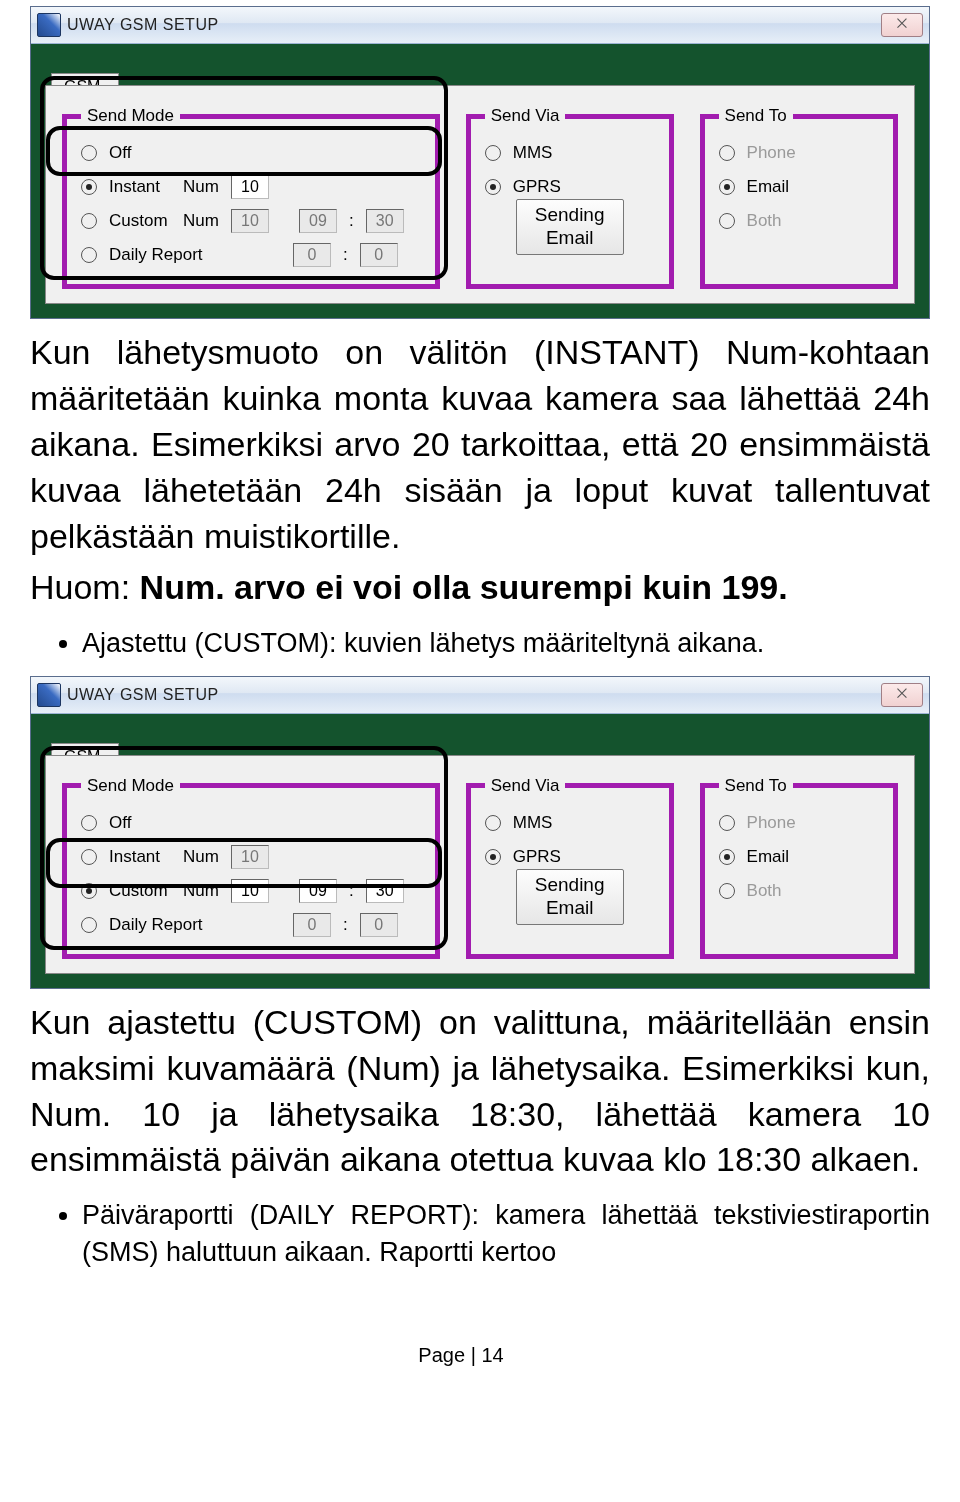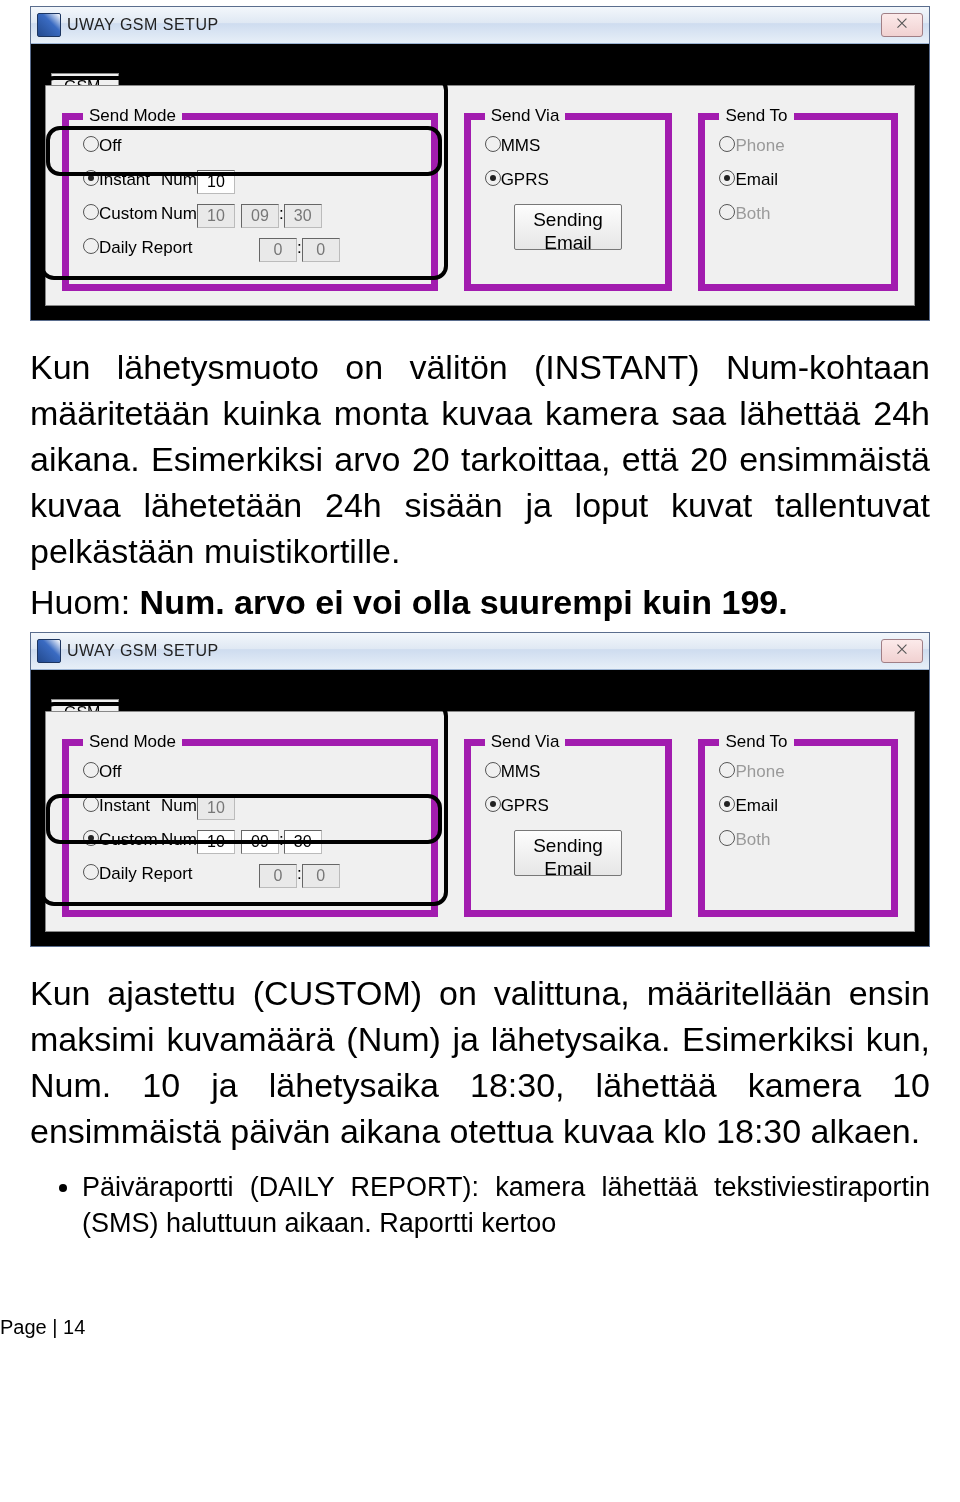--- a/index.html
+++ b/index.html
@@ -3,27 +3,27 @@
 <meta charset="utf-8">
 <style>
   body{
     margin:0;
     font-family:Arial,Helvetica,sans-serif;
     background:#fff;
     color:#000;
     width:960px;
   }
   .page{padding:0 30px 30px 30px;}
-  .footer{text-align:left;font-size:20px;padding-right:38px;padding-top:30px;padding-bottom:30px;}
+  .footer{text-align:center;font-size:20px;padding-right:38px;padding-top:30px;padding-bottom:30px;}
 
   
   .win7{
     border:1px solid #5a6d8d;
-    margin:6px 0 24px 0;
-    background:#000000;
+    margin:6px 0 11px 0;
+    background:#14532d;
     position:relative;
   }
   .titlebar{
     height:36px;
     background:linear-gradient(to bottom,#f3f7fb 0%,#dfe8f3 45%,#cedcef 46%,#e7eff8 100%);
     border-bottom:1px solid #9cb4d4;
     display:flex;
     align-items:center;
     padding:0 4px;
     position:relative;
@@ -55,27 +55,27 @@
     position:relative;top:15px;
   }
   .panel{
     border:1px solid #888;
     background:#f0f0f0;
     padding:20px 16px 14px 16px;
     display:flex;
     gap:26px;
   }
   fieldset.grp{
-    border:7px solid #a21caf;
+    border:5px solid #a21caf;
     padding:10px 14px 12px 14px;
     margin:0;
     font-size:17px;
   }
   fieldset.grp legend{padding:0 6px;font-size:17px}
-  .row{display:flex;height:34px;font-size:17px}
+  .row{display:flex;align-items:center;height:34px;gap:12px;font-size:17px}
   .radio{
     width:14px;height:14px;border:1px solid #555;border-radius:50%;
     display:inline-flex;align-items:center;justify-content:center;
     flex:0 0 auto;
   }
   .radio .dot{width:6px;height:6px;border-radius:50%;background:#222;display:none}
   .radio.checked .dot{display:block}
   .disabled{color:#9a9a9a}
   .tx{
     border:1px solid #666;border-right-color:#bbb;border-bottom-color:#bbb;
@@ -194,20 +194,23 @@
     </div>
   </div>
 
   <p class="body">
     <span>Kun lähetysmuoto on välitön (INSTANT) Num-kohtaan määritetään kuinka monta kuvaa kamera saa lähettää 24h aikana. Esimerkiksi arvo 20 tarkoittaa, että 20 ensimmäistä kuvaa lähetetään 24h sisään ja loput kuvat tallentuvat pelkästään muistikortille.</span>
   </p>
   <p class="body">
     <span>Huom: </span><b>Num. arvo ei voi olla suurempi kuin 199.</b>
   </p>
 
+  <ul class="b">
+      <li>Ajastettu (CUSTOM): kuvien lähetys määriteltynä aikana.</li>
+    </ul>
 
   <div class="win7">
     <div class="titlebar">
       <div class="appicon"></div>
       <span class="title">UWAY GSM SETUP</span>
       <div class="winclose">⨉</div>
     </div>
     <div class="client">
       <span class="tab">GSM</span>
       <div class="panel hlwrap">

